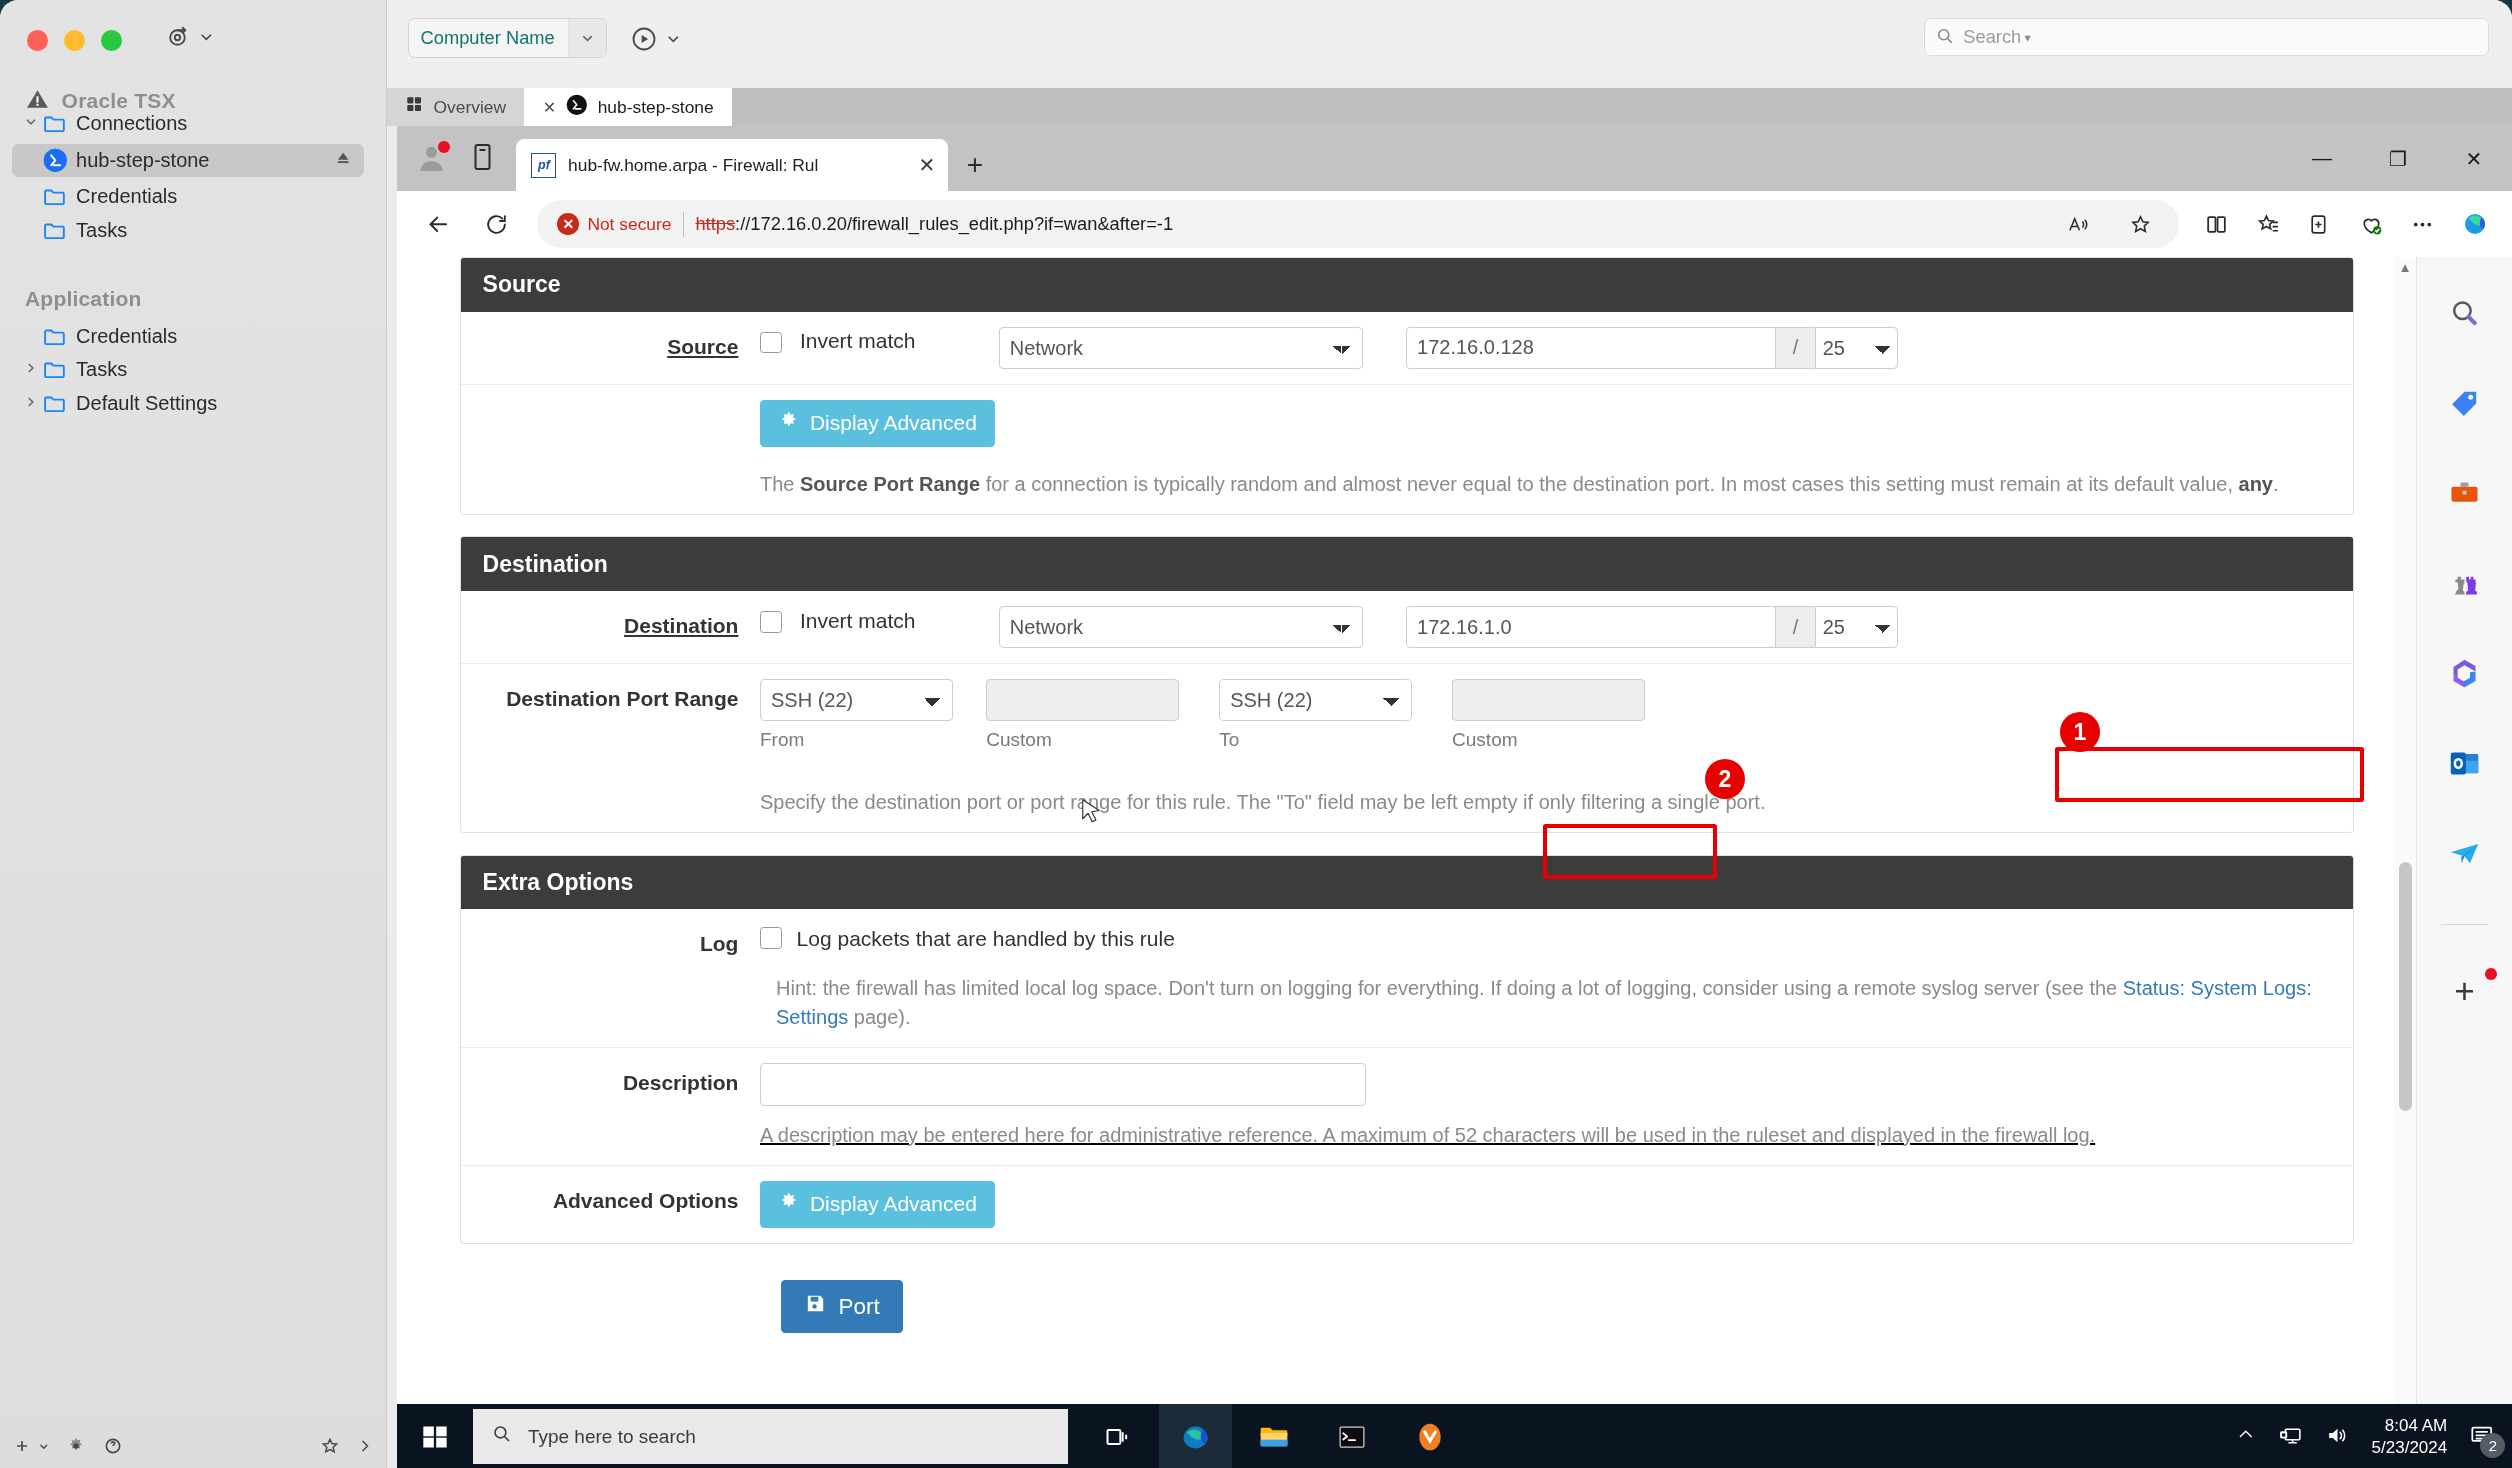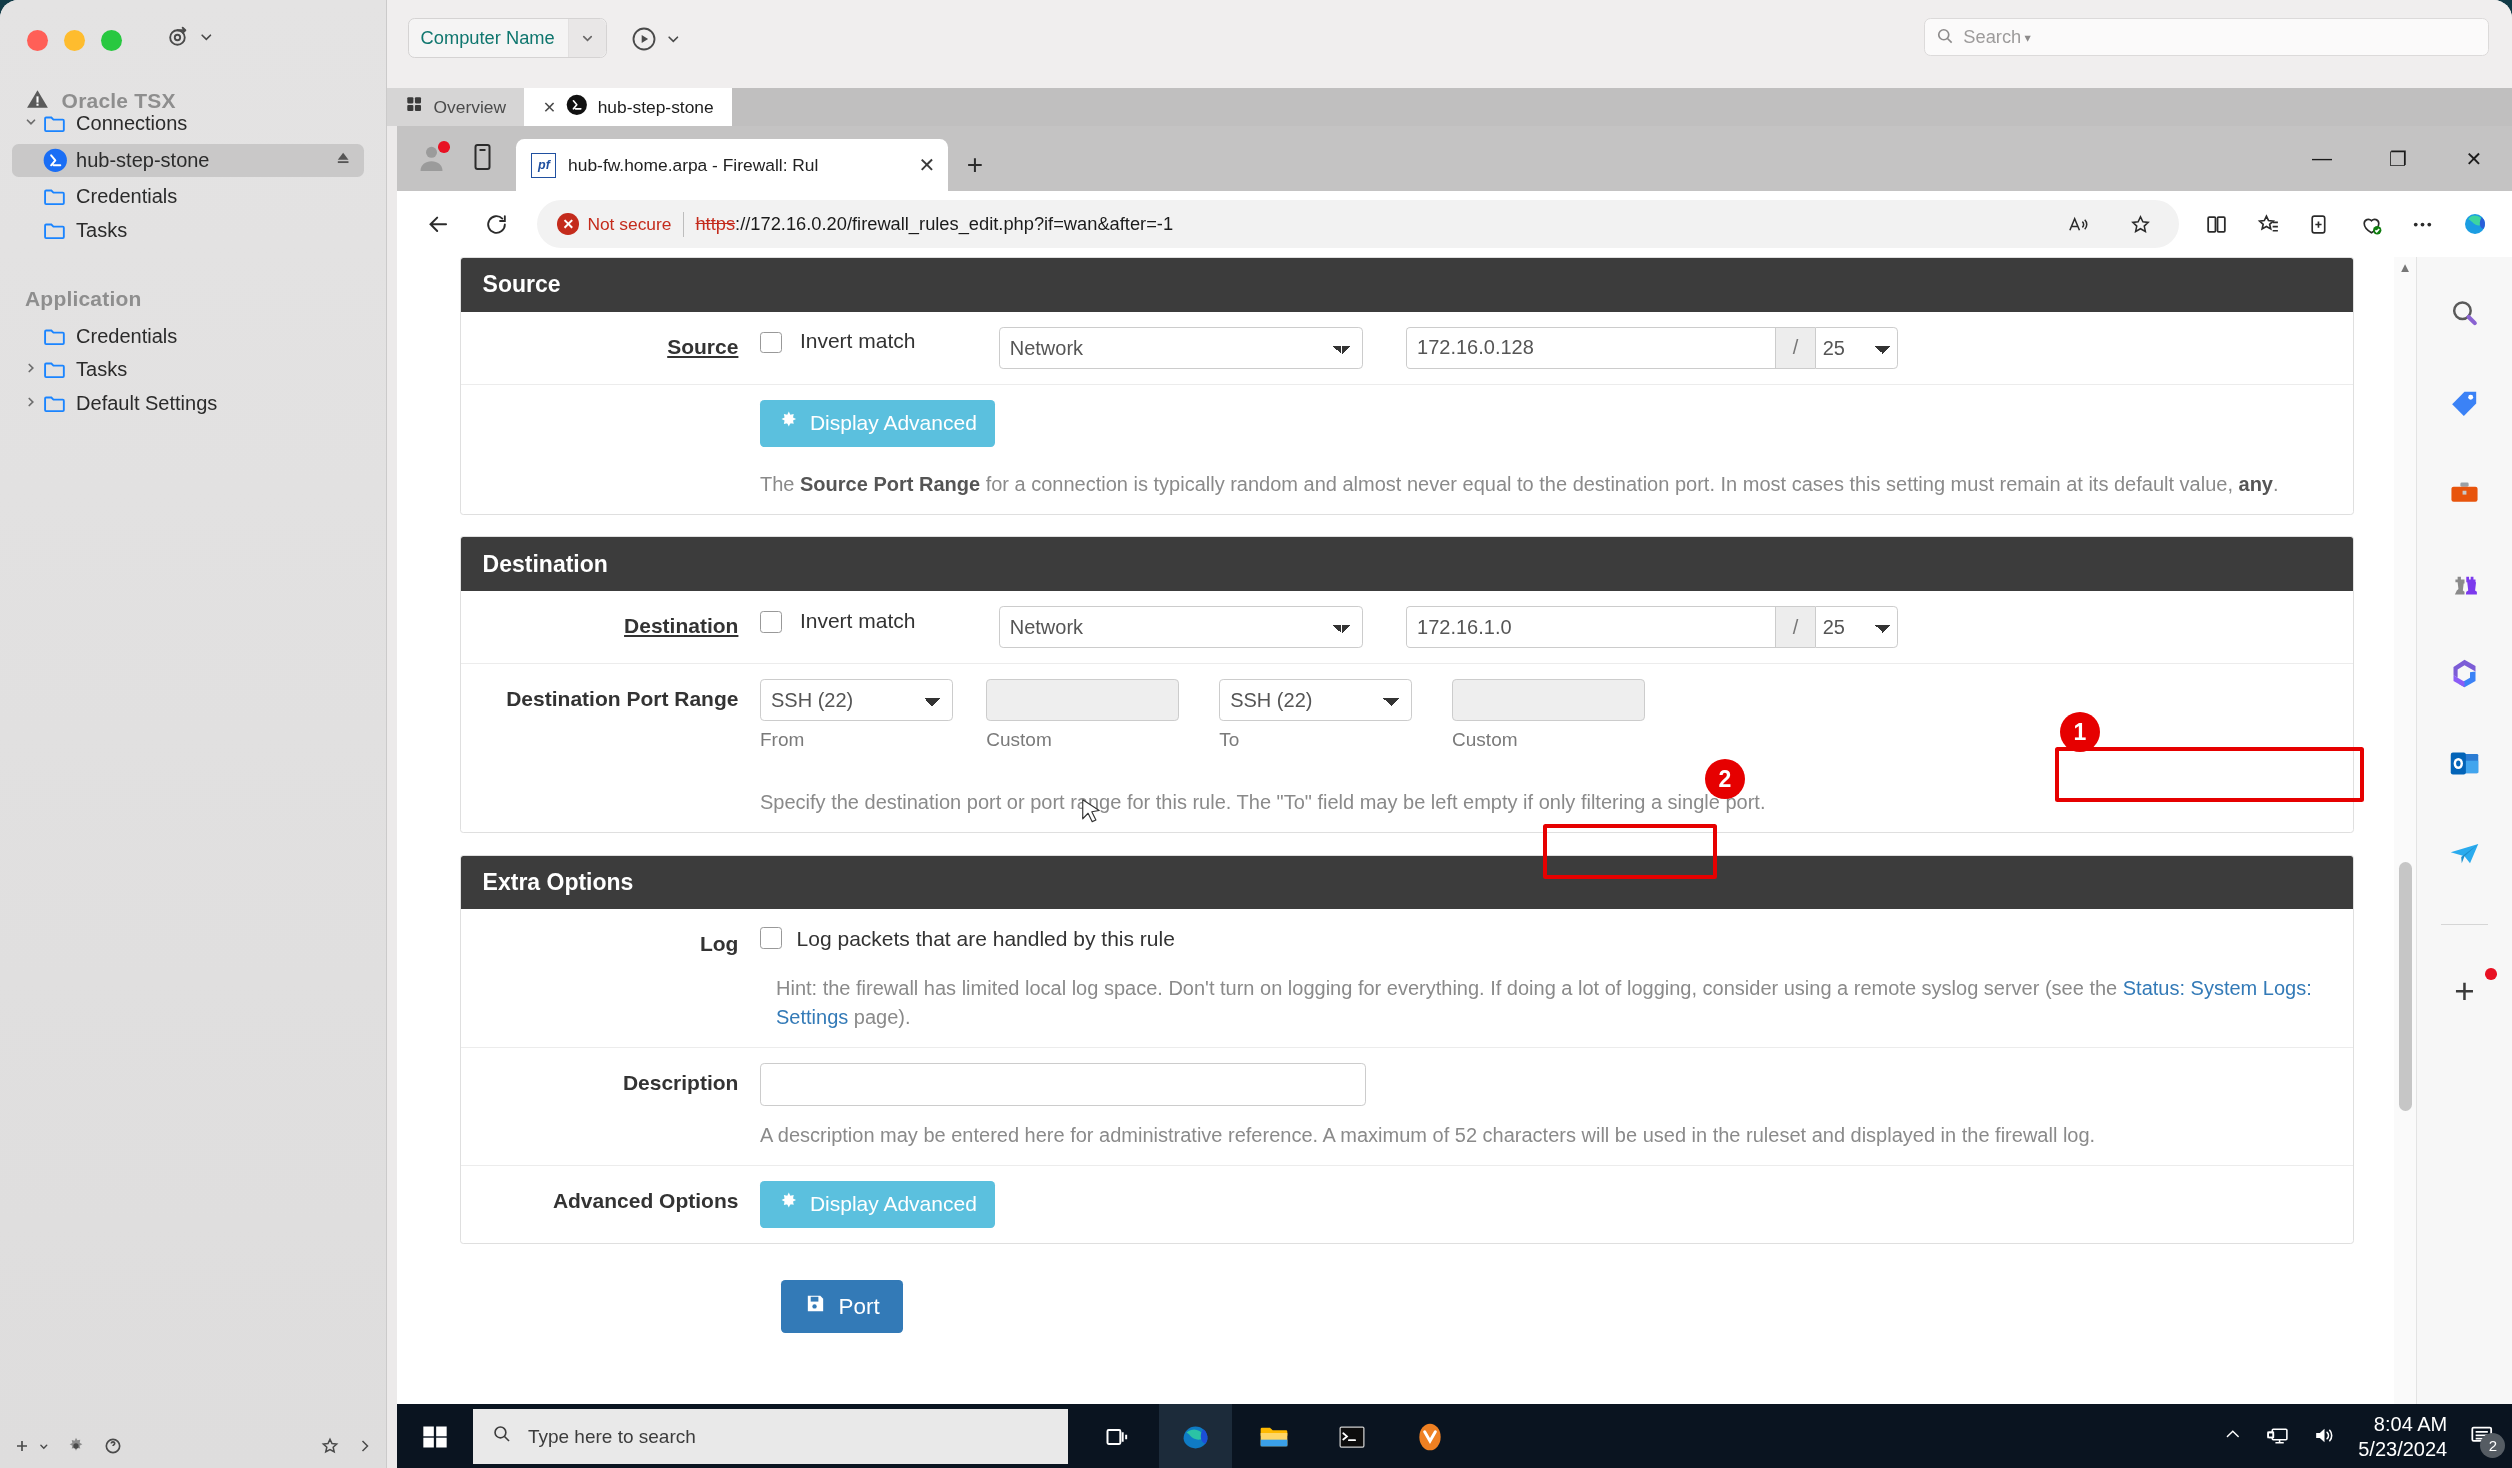--- a/index.html
+++ b/index.html
@@ -173,21 +173,21 @@
   .cursor { position: absolute; pointer-events: none; }
 
   
   .taskbar { position: absolute; left: 0; bottom: 0; width: 2115px; height: 65px; background: #0a1420; display: flex; align-items: center; }
   .start { width: 76px; height: 65px; display: flex; align-items: center; justify-content: center; }
   .tb-search { width: 595px; height: 55px; background: #e9e9e9; display: flex; align-items: center; gap: 15px; padding-left: 18.3px; font-size: 19px; color: #3c3c3c; }
   .tb-apps { display: flex; align-items: center; gap: 5px; margin-left: 13.3px; }
   .tb-app { width: 73px; height: 65px; display: flex; align-items: center; justify-content: center; position: relative; }
   .tb-app.active { background: #1c2b3a; }
   .tb-right { margin-left: auto; display: flex; align-items: center; gap: 21.6px; padding-right: 16.6px; color: #fff; }
-  .tb-clock { font-size: 20px; line-height: 1.25; text-align: right; color: #fff; }
+  .tb-clock { font-size: 17px; line-height: 1.25; text-align: right; color: #fff; }
   .tb-notif { position: relative; }
   .notif-count { position: absolute; right: -10px; bottom: -6.6px; width: 25px; height: 25px; border-radius: 50%; background: #555c63; color: #fff; font-size: 15px; display: flex; align-items: center; justify-content: center; }
 </style>
 </head>
 <body>
 
 <div id="root">
 <div class="mac-window">
 
   <div class="mac-sidebar">
@@ -614,21 +614,21 @@
               <div style="display:flex;gap:15px;align-items:flex-start;">
                 <div class="chk" style="margin-top:3.3px;"></div>
                 <div class="chklabel">Log packets that are handled by this rule</div>
               </div>
               <div class="help" style="margin-top:15px;margin-left:16px;"><span>Hint: the firewall has limited local log space. Don't turn on logging for everything. If doing a lot of logging, consider using a remote syslog server (see the </span><a href="#">Status: System Logs: Settings</a><span> page).</span></div>
             </div>
           </div>
 
           <div class="frow">
             <div class="flabel">Description</div>
-            <div class="fctl" style="flex-direction:column;align-items:flex-start;gap:0;">
+            <div class="fctl" style="flex-direction:column;align-items:flex-start;gap:0;text-decoration:underline;">
               <input class="pf" style="width: 606px; height: 43px;" value="">
               <div class="help" style="margin-top:15px;">A description may be entered here for administrative reference. A maximum of 52 characters will be used in the ruleset and displayed in the firewall log.</div>
             </div>
           </div>
 
           <div class="frow">
             <div class="flabel">Advanced Options</div>
             <div class="fctl">
               <button class="btn-adv">
                 <span>

